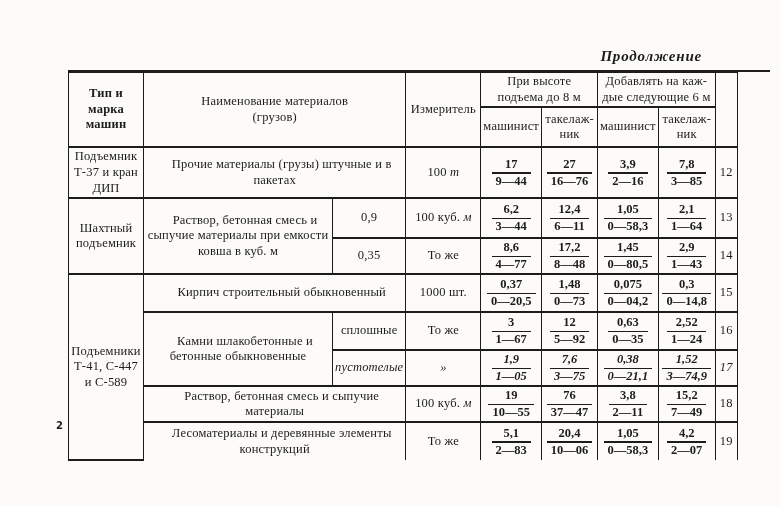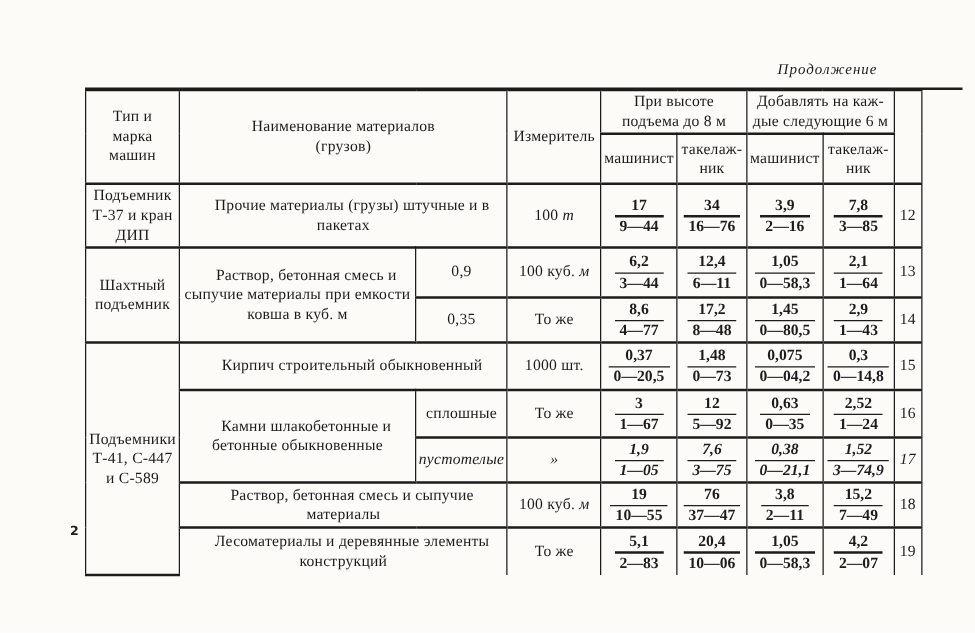--- a/index.html
+++ b/index.html
@@ -6,21 +6,21 @@
   .page{
     position:relative;
     width:780px;height:506px;
     background:#fcfbf8;
     overflow:hidden;
     font-family:"Liberation Serif","DejaVu Serif",serif;
     color:#1c1c1c;
   }
   .continuation{
     position:absolute;top:48px;right:78px;
-    font-size:12px;font-style:italic;font-weight:400;
+    font-size:15px;font-style:italic;font-weight:700;
     letter-spacing:0.8px;
     text-align:right;
   }
   .top-rule{
     position:absolute;left:68px;top:70px;width:702px;height:2px;
     background:#1c1c1c;
   }
   .margin-mark{
     position:absolute;left:56px;top:420px;
     font-family:"DejaVu Sans",sans-serif;
@@ -33,21 +33,21 @@
   }
   table.rates td{
     border:1px solid #1c1c1c;
     border-top-width:2px;border-bottom-width:2px;
     padding:1px 2px;
     text-align:center;vertical-align:middle;
     font-size:12.5px;line-height:1.25;
     letter-spacing:0.2px;
   }
   td.hd{font-size:11.5px;white-space:pre-line;padding:2px 2px;}
-  td.hd-machine{font-weight:400;font-size:11.5px;}
+  td.hd-machine{font-weight:700;font-size:11.5px;}
   td.sub{font-size:11px;white-space:pre-line;}
   td.machine{font-size:12px;white-space:pre-line;line-height:1.3;margin-left:28px;}
   td.material{
     text-align:left;text-indent:14px;
     padding:2px 4px 2px 5px;line-height:1.3;
   }
   td.subval{font-size:12px;}
   td.measure{font-size:12.5px;white-space:nowrap;}
   td.numcol{border-right:none;font-size:12.5px;padding-left:4px;}
   tr.last td{border-bottom:none;}
@@ -119,21 +119,21 @@
 Т-37 и кран
 ДИП</td>
         <td colspan="2" class="material">Прочие материалы (грузы) штучные и в пакетах</td>
         <td class="measure"><span>100 </span><span class="it">т</span></td>
         <td class="rate"><span class="frac">
               <span>17</span>
               <span class="bar"></span>
               <span>9—44</span>
             </span></td>
         <td class="rate"><span class="frac">
-              <span>34</span>
+              <span>27</span>
               <span class="bar"></span>
               <span>16—76</span>
             </span></td>
         <td class="rate"><span class="frac">
               <span>3,9</span>
               <span class="bar"></span>
               <span>2—16</span>
             </span></td>
         <td class="rate"><span class="frac">
               <span>7,8</span>

